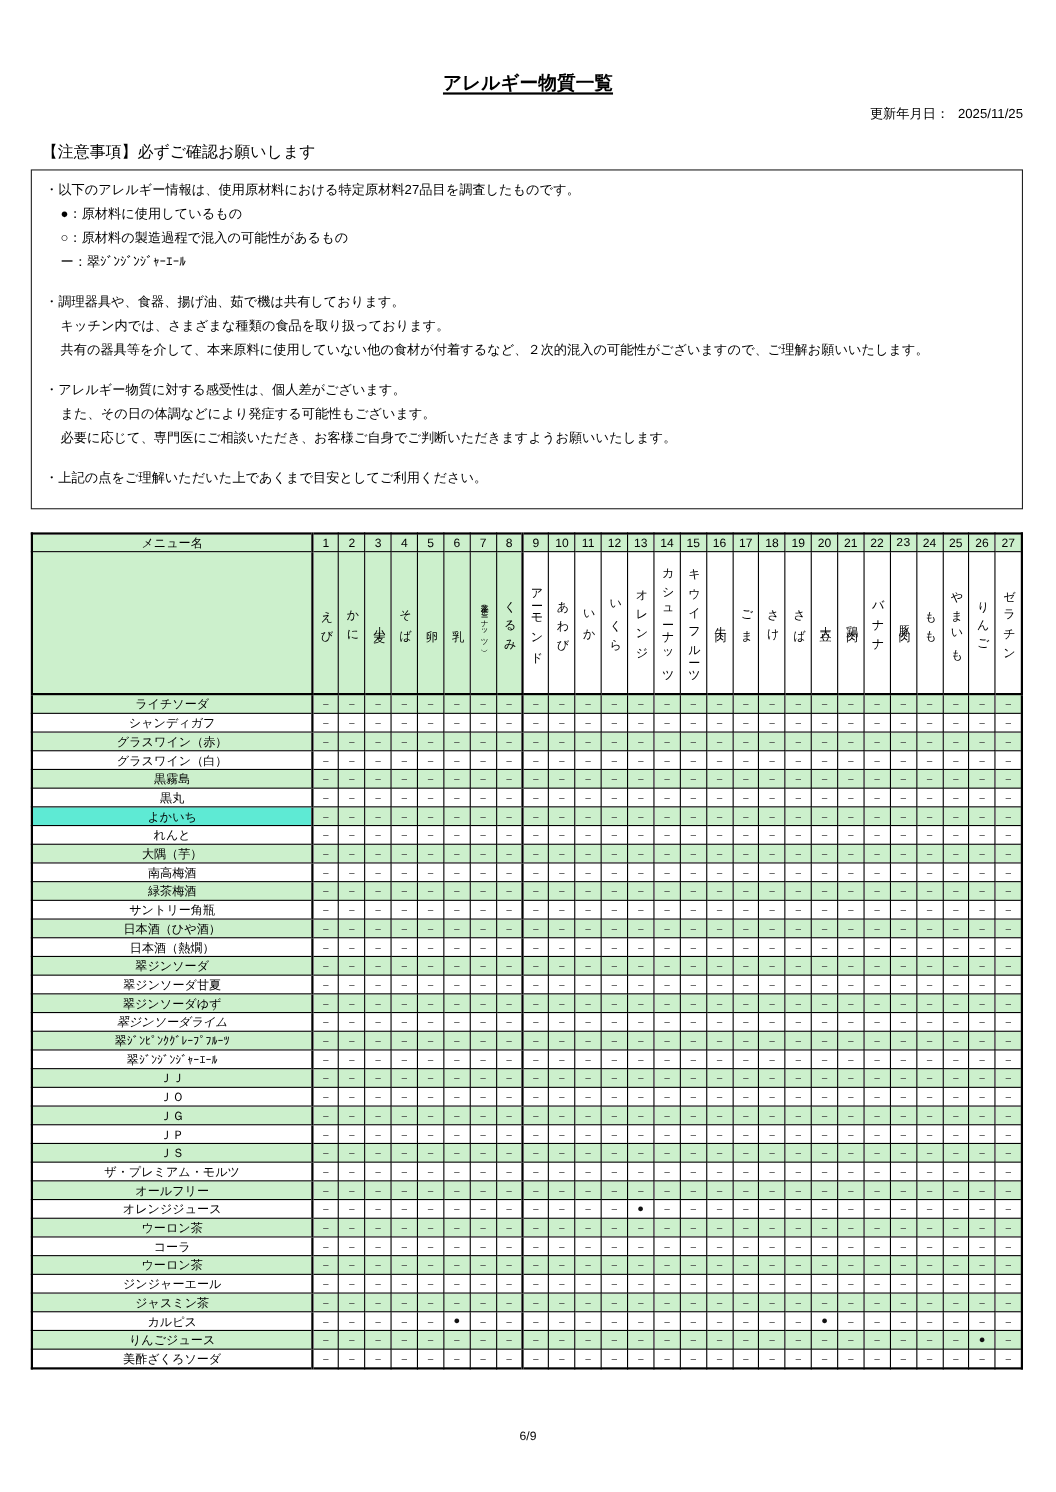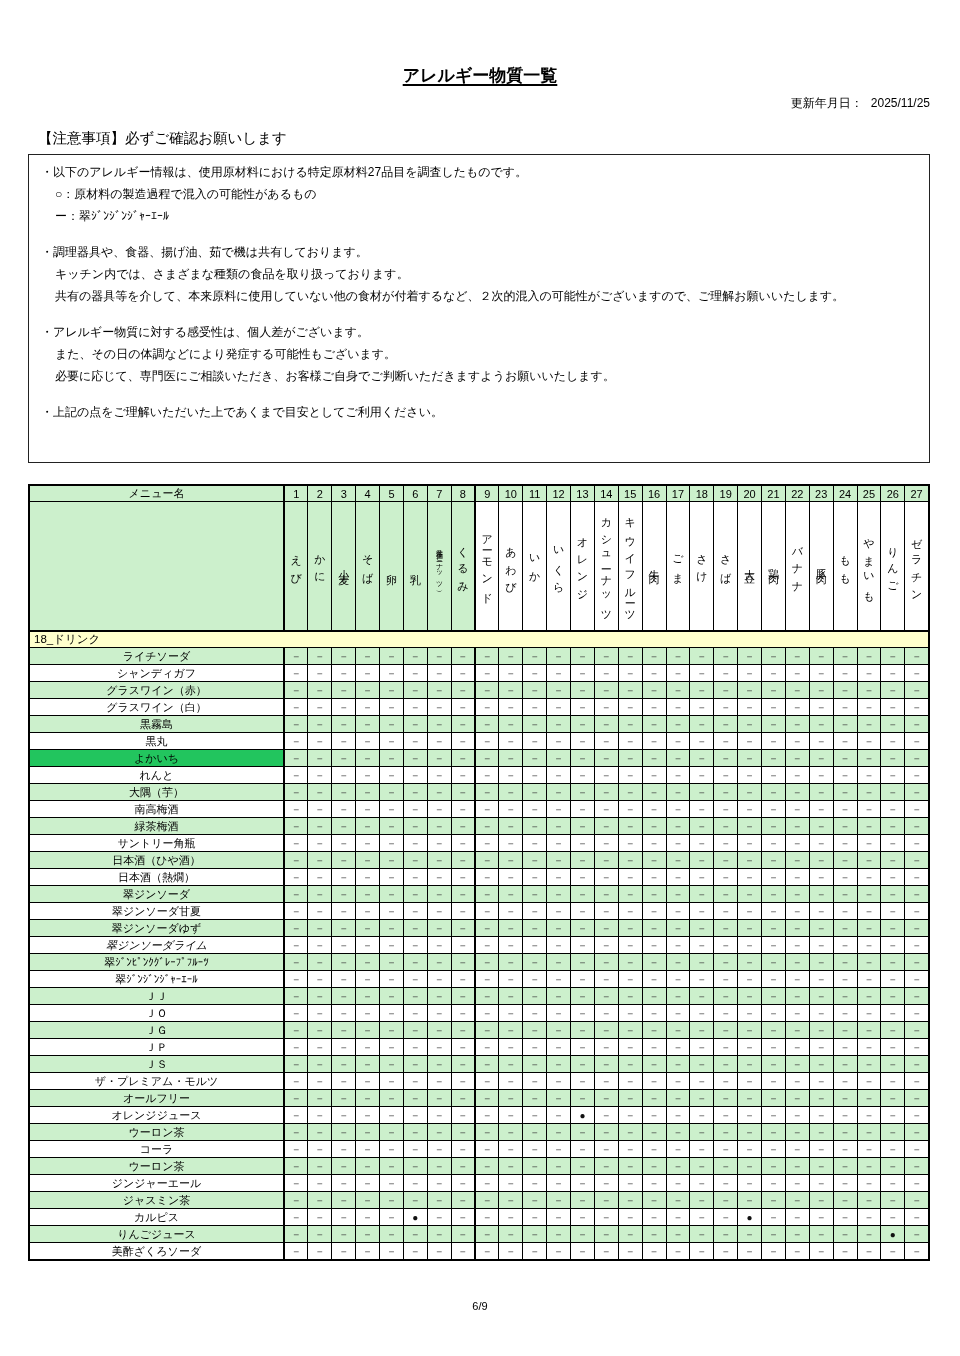--- a/index.html
+++ b/index.html
@@ -68,20 +68,21 @@
 
 <div class="update-line">
   <span>更新年月日：</span><span class="val">2025/11/25</span>
 </div>
 
 <div class="notice-heading">【注意事項】必ずご確認お願いします</div>
 
 <div class="notice-box" id="notice-box">
     <div class="notice-group">
       <div class="notice-line">・以下のアレルギー情報は、使用原材料における特定原材料27品目を調査したものです。</div>
+      <div class="notice-line indent">●：原材料に使用しているもの</div>
       <div class="notice-line indent">○：原材料の製造過程で混入の可能性があるもの</div>
       <div class="notice-line indent">ー：翠ｼﾞﾝｼﾞﾝｼﾞｬｰｴｰﾙ</div>
     </div>
     <div class="notice-group">
       <div class="notice-line">・調理器具や、食器、揚げ油、茹で機は共有しております。</div>
       <div class="notice-line indent">キッチン内では、さまざまな種類の食品を取り扱っております。</div>
       <div class="notice-line indent">共有の器具等を介して、本来原料に使用していない他の食材が付着するなど、２次的混入の可能性がございますので、ご理解お願いいたします。</div>
     </div>
     <div class="notice-group">
       <div class="notice-line">・アレルギー物質に対する感受性は、個人差がございます。</div>
@@ -142,21 +143,21 @@
         <th style="background: rgb(204, 240, 204);">13</th>
         <th style="background: rgb(204, 240, 204);">14</th>
         <th style="background: rgb(204, 240, 204);">15</th>
         <th style="background: rgb(204, 240, 204);">16</th>
         <th style="background: rgb(204, 240, 204);">17</th>
         <th style="background: rgb(204, 240, 204);">18</th>
         <th style="background: rgb(204, 240, 204);">19</th>
         <th style="background: rgb(204, 240, 204);">20</th>
         <th style="background: rgb(204, 240, 204);">21</th>
         <th style="background: rgb(204, 240, 204);">22</th>
-        <th style="background: rgb(204, 240, 204);">23</th>
+        <th style="background: rgb(204, 240, 204); font-family: Liberation Mono, monospace;">23</th>
         <th style="background: rgb(204, 240, 204);">24</th>
         <th style="background: rgb(204, 240, 204);">25</th>
         <th style="background: rgb(204, 240, 204);">26</th>
         <th style="background: rgb(204, 240, 204);">27</th>
       </tr>
       <tr class="name-row">
         <th class="menu-blank" style="background: rgb(204, 240, 204);"></th>
         <th style="background: rgb(204, 240, 204);"><span class="vtext">えび</span></th>
         <th style="background: rgb(204, 240, 204);"><span class="vtext">かに</span></th>
         <th style="background: rgb(204, 240, 204);"><span class="vtext">小麦</span></th>
@@ -180,23 +181,20 @@
         <th style="background: rgb(255, 255, 255);"><span class="vtext">鶏肉</span></th>
         <th style="background: rgb(255, 255, 255);"><span class="vtext">バナナ</span></th>
         <th style="background: rgb(255, 255, 255);"><span class="vtext">豚肉</span></th>
         <th style="background: rgb(255, 255, 255);"><span class="vtext">もも</span></th>
         <th style="background: rgb(255, 255, 255);"><span class="vtext">やまいも</span></th>
         <th style="background: rgb(255, 255, 255);"><span class="vtext">りんご</span></th>
         <th style="background: rgb(255, 255, 255);"><span class="vtext">ゼラチン</span></th>
       </tr>
     </thead>
     <tbody>
-      <tr class="section-row">
-        <td colspan="28" style="background: rgb(255, 255, 204);">18_ドリンク</td>
-      </tr>
       <tr class="data">
         <td class="menu-cell" style="background: rgb(204, 240, 204);">ライチソーダ</td>
         <td class="mark" style="background: rgb(204, 240, 204);">－</td>
         <td class="mark" style="background: rgb(204, 240, 204);">－</td>
         <td class="mark" style="background: rgb(204, 240, 204);">－</td>
         <td class="mark" style="background: rgb(204, 240, 204);">－</td>
         <td class="mark" style="background: rgb(204, 240, 204);">－</td>
         <td class="mark" style="background: rgb(204, 240, 204);">－</td>
         <td class="mark" style="background: rgb(204, 240, 204);">－</td>
         <td class="mark colsep" style="background: rgb(204, 240, 204);">－</td>
@@ -364,21 +362,21 @@
         <td class="mark" style="background: rgb(255, 255, 255);">－</td>
         <td class="mark" style="background: rgb(255, 255, 255);">－</td>
         <td class="mark" style="background: rgb(255, 255, 255);">－</td>
         <td class="mark" style="background: rgb(255, 255, 255);">－</td>
         <td class="mark" style="background: rgb(255, 255, 255);">－</td>
         <td class="mark" style="background: rgb(255, 255, 255);">－</td>
         <td class="mark" style="background: rgb(255, 255, 255);">－</td>
         <td class="mark" style="background: rgb(255, 255, 255);">－</td>
       </tr>
       <tr class="data">
-        <td class="menu-cell" style="background: #22c55e;">よかいち</td>
+        <td class="menu-cell" style="background: #5eead4;">よかいち</td>
         <td class="mark" style="background: rgb(204, 240, 204);">－</td>
         <td class="mark" style="background: rgb(204, 240, 204);">－</td>
         <td class="mark" style="background: rgb(204, 240, 204);">－</td>
         <td class="mark" style="background: rgb(204, 240, 204);">－</td>
         <td class="mark" style="background: rgb(204, 240, 204);">－</td>
         <td class="mark" style="background: rgb(204, 240, 204);">－</td>
         <td class="mark" style="background: rgb(204, 240, 204);">－</td>
         <td class="mark colsep" style="background: rgb(204, 240, 204);">－</td>
         <td class="mark" style="background: rgb(204, 240, 204);">－</td>
         <td class="mark" style="background: rgb(204, 240, 204);">－</td>

